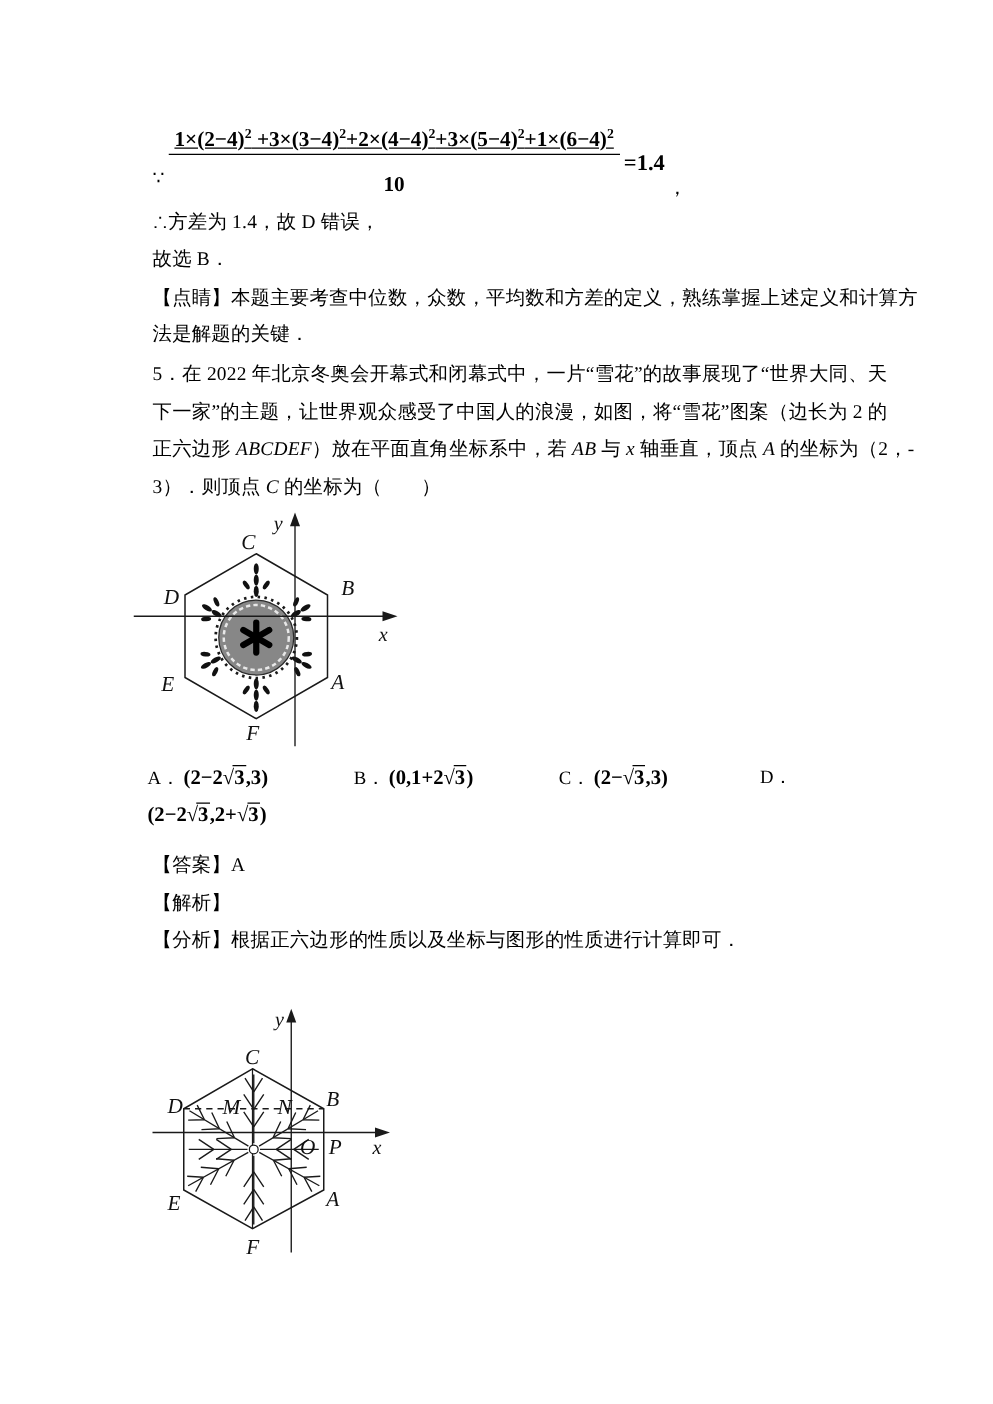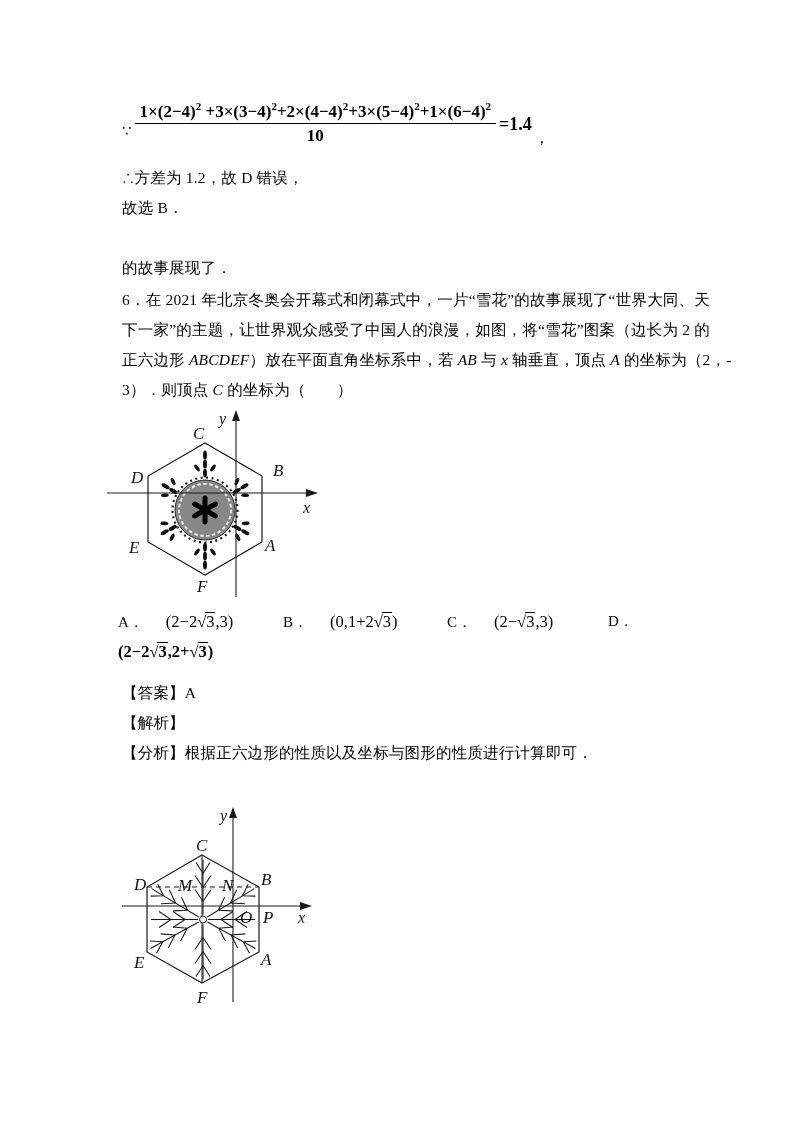--- a/index.html
+++ b/index.html
@@ -7,28 +7,28 @@
         font-family:"Liberation Serif","DejaVu Serif",serif;color:#000;}
   .line{position:absolute;left:122px;width:588px;font-size:15.5px;line-height:19px;
         letter-spacing:0.2px;white-space:nowrap;}
   .stretch{text-align:justify;text-align-last:justify;}
   .line i{font-style:italic;font-family:"Liberation Serif",serif;}
   
   .formula{position:absolute;left:122px;top:102px;display:flex;align-items:center;
            font-weight:bold;}
   .because{font-size:15px;align-self:flex-end;margin-bottom:6px;margin-right:3px;font-weight:normal;}
   .frac{display:inline-block;text-align:center;}
-  .num{display:block;font-size:17px;padding:0 5px 1px 5px;letter-spacing:0;}
+  .num{display:block;font-size:17px;padding:0 5px 1px 5px;letter-spacing:0;text-decoration:underline;}
   .num sup{font-size:11px;line-height:0;}
-  .den{display:block;border-top:1.8px solid #000;font-size:17px;padding-top:2px;}
+  .den{display:block;border-top:1.8px solid #000;font-size:17px;padding-top:14px;}
   .result{font-size:18px;margin-left:3px;}
   .fcomma{font-size:16px;align-self:flex-end;margin-bottom:-3px;margin-left:2px;font-weight:normal;}
   
   .opt{position:absolute;font-size:15px;white-space:nowrap;}
-  .optval{font-weight:normal;font-size:16.5px;margin-left:22px;letter-spacing:0;}
+  .optval{font-weight:bold;font-size:16.5px;margin-left:3px;letter-spacing:0;}
   .optval2{font-weight:bold;font-size:16.5px;letter-spacing:0;margin-top:32px;}
   .rt{letter-spacing:-1px;}
   .rv{border-top:1.6px solid currentColor;padding:0 1px;display:inline-block;line-height:1.1;}
   svg{position:absolute;overflow:visible;}
   svg text{font-family:"Liberation Serif","DejaVu Serif",serif;font-style:italic;font-size:17px;fill:#111;}
   svg text.axlbl{font-size:16px;}
 </style>
 </head>
 <body>
 
@@ -37,25 +37,26 @@
   <div class="formula">
     <span class="because">∵</span>
     <span class="frac">
       <span class="num">1×(2−4)<sup>2</sup> +3×(3−4)<sup>2</sup>+2×(4−4)<sup>2</sup>+3×(5−4)<sup>2</sup>+1×(6−4)<sup>2</sup></span>
       <span class="den">10</span>
     </span>
     <span class="result">=1.4</span>
     <span class="fcomma">，</span>
   </div>
 
-  <div class="line" style="top:168px">∴方差为 1.2，故 D 错误，</div>
+  <div class="line" style="top:168px">∴方差为 1.4，故 D 错误，</div>
   <div class="line" style="top:198px">故选 B．</div>
-  <div class="line" style="top:258px">的故事展现了．</div>
-
-  <div class="line stretch" style="top:290px">6．在 2021 年北京冬奥会开幕式和闭幕式中，一片“雪花”的故事展现了“世界大同、天</div>
+  <div class="line stretch" style="top:229px">【点睛】本题主要考查中位数，众数，平均数和方差的定义，熟练掌握上述定义和计算方</div>
+  <div class="line" style="top:258px">法是解题的关键．</div>
+
+  <div class="line stretch" style="top:290px">5．在 2022 年北京冬奥会开幕式和闭幕式中，一片“雪花”的故事展现了“世界大同、天</div>
   <div class="line stretch" style="top:320px">下一家”的主题，让世界观众感受了中国人的浪漫，如图，将“雪花”图案（边长为 2 的</div>
   <div class="line stretch" style="top:350px">正六边形 <i>ABCDEF</i>）放在平面直角坐标系中，若 <i>AB</i> 与 <i>x</i> 轴垂直，顶点 <i>A</i> 的坐标为（2，-</div>
   <div class="line" style="top:380px">3）．则顶点 <i>C</i> 的坐标为（　　）</div>
 
   <svg style="left:100px;top:408px" width="230" height="195" viewBox="0 0 230 195">
     <polygon points="105,35 162,68 162,134 105,167 48,134 48,68" fill="none" stroke="#1a1a1a" stroke-width="1.2"></polygon>
 
     <circle cx="105" cy="102" r="30" fill="#878787" stroke="#2b2b2b" stroke-width="1"></circle>
     <circle cx="105" cy="102" r="26" fill="none" stroke="#e8e8e8" stroke-width="2" stroke-dasharray="3.5 2.5"></circle>
     <circle cx="105" cy="102" r="32.5" fill="none" stroke="#1a1a1a" stroke-width="2.2" stroke-dasharray="2 3.5"></circle>

